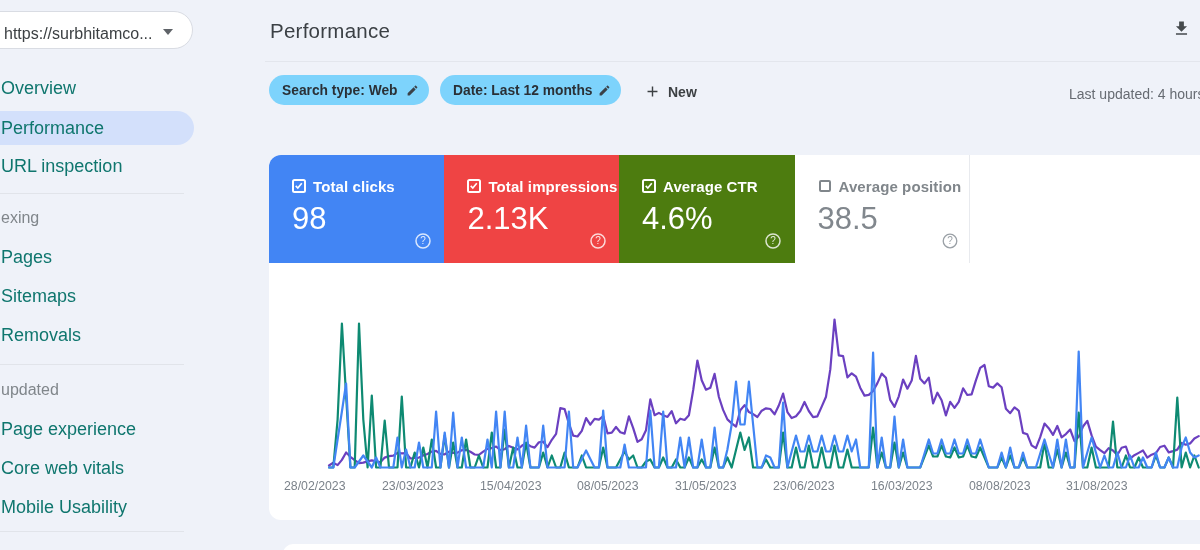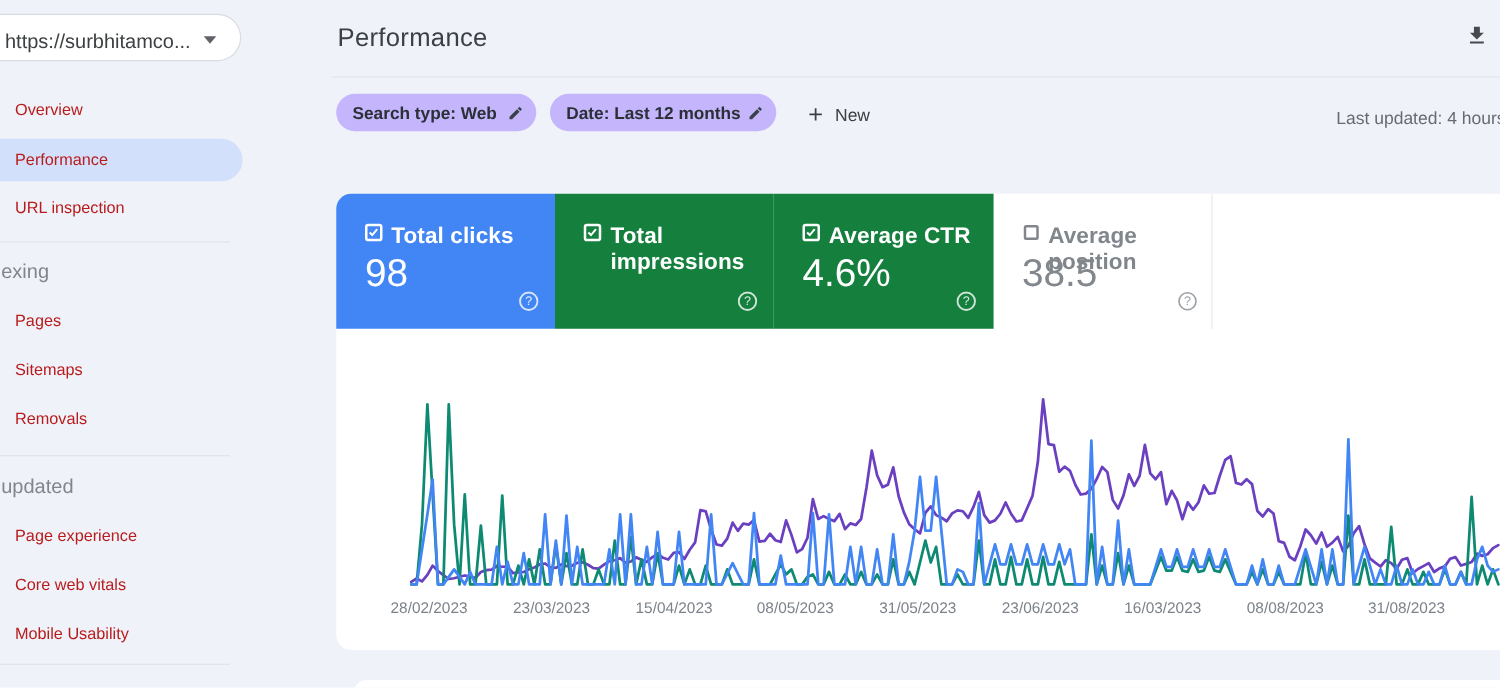--- a/index.html
+++ b/index.html
@@ -1,31 +1,31 @@
 <!DOCTYPE html>
 <html><head><meta charset="utf-8"><style>
   html,body{margin:0;padding:0}
   body{width:1200px;height:550px;overflow:hidden;position:relative;
        background:#eff2f9;font-family:"Liberation Sans",sans-serif;
        -webkit-font-smoothing:antialiased}
   .abs{position:absolute}
-  .nav{position:absolute;left:12px;font-size:13px;line-height:18px;color:#b91c1c}
+  .nav{position:absolute;left:1px;font-size:18px;line-height:18px;color:#0f766e}
   .navgray{position:absolute;left:1px;font-size:16px;line-height:16px;color:#80868b}
   .sep{position:absolute;left:0;width:184px;height:1px;background:#e1e4ea}
-  .chip{position:absolute;top:75px;height:30px;border-radius:15px;background:#c4b5fd;
+  .chip{position:absolute;top:75px;height:30px;border-radius:15px;background:#7dd3fc;
         display:flex;align-items:center;box-sizing:border-box;padding:0 10px 0 13px;
         font-size:13.8px;font-weight:bold;color:#2a3036}
   .tile{position:absolute;top:0;height:107.5px}
   .cb{position:absolute;left:23px;top:24px;width:9.5px;height:9.5px;border:2px solid #fff;
       border-radius:2.5px}
   .cb svg{display:block}
-  .tlabel{position:absolute;left:44px;top:23px;font-size:18px;font-weight:bold;color:#fff;letter-spacing:.1px}
+  .tlabel{position:absolute;left:44px;top:23px;font-size:15px;font-weight:bold;color:#fff;letter-spacing:.1px}
   .tnum{position:absolute;left:23px;top:47px;font-size:31px;line-height:34px;color:#fff}
   .help{position:absolute}
-  .xlab{position:absolute;top:479px;width:90px;text-align:right;font-size:12.3px;
+  .xlab{position:absolute;top:479px;width:90px;text-align:left;font-size:12.3px;
         color:#7b828a}
 </style></head>
 <body>
 
 <div class="abs" style="left:-40px;top:11px;width:233px;height:38px;background:#fff;
      border:1px solid #d9dce3;border-radius:19.5px;box-sizing:border-box"></div>
 <div class="abs" style="left:4px;top:25px;font-size:16px;color:#3c4043">https://surbhitamco...</div>
 <div class="abs" style="left:163px;top:29px;width:0;height:0;border-left:5.5px solid transparent;
      border-right:5.5px solid transparent;border-top:6.5px solid #5f6368"></div>
 
@@ -61,53 +61,54 @@
 </div>
 <div class="chip" style="left:440px;width:181px;justify-content:space-between">
   <span>Date: Last 12 months</span>
   <svg width="13" height="13" viewBox="0 0 24 24">
       <path fill="#3a4148" d="M3 17.25V21h3.75L17.81 9.94l-3.75-3.75L3 17.25zM20.71 7.04c.39-.39.39-1.02 0-1.41l-2.34-2.34c-.39-.39-1.02-.39-1.41 0l-1.83 1.83 3.75 3.75 1.83-1.83z"></path>
     </svg>
 </div>
 <svg class="abs" style="left:644px;top:83px" width="17" height="17" viewBox="0 0 24 24">
   <path fill="#3c4043" d="M19 13h-6v6h-2v-6H5v-2h6V5h2v6h6v2z"></path>
   </svg>
-<div class="abs" style="left:668px;top:84px;font-size:14px;font-weight:normal;color:#3c4043">New</div>
+<div class="abs" style="left:668px;top:84px;font-size:14px;font-weight:bold;color:#3c4043">New</div>
 <div class="abs" style="left:1069px;top:86px;font-size:14px;color:#666b72;white-space:nowrap">Last updated: 4 hours ago</div>
 
 <div class="abs" style="left:269px;top:155px;width:941px;height:364.5px;background:#fff;
      border-radius:12px 0 0 12px"></div>
 
 <div class="abs" style="left:269px;top:155px;width:941px;height:107.5px">
   <div class="tile" style="left:0;width:175.4px;background:#4285f4;border-radius:12px 0 0 0">
     <div class="cb">
         <svg width="9.5" height="9.5" viewBox="0 0 10 10">
       <polyline points="1.8,5.2 4.0,7.4 8.2,2.4" fill="none" stroke="#fff" stroke-width="1.7"></polyline>
         </svg>
       </div>
     <div class="tlabel">Total clicks</div>
     <div class="tnum">98</div>
     <svg class="help" style="left:146px;top:78px" width="16" height="16" viewBox="0 0 16 16">
       <circle cx="8" cy="8" r="7" fill="none" stroke="rgba(255,255,255,.8)" stroke-width="1.5"></circle>
       <text x="8" y="11.4" font-size="10" fill="rgba(255,255,255,.85)" text-anchor="middle" font-family="Liberation Sans">?</text>
       </svg>
   </div>
-  <div class="tile" style="left:175.4px;width:174.6px;background:#15803d">
+  <div class="tile" style="left:175.4px;width:174.6px;background:#ef4444">
     <div class="cb">
         <svg width="9.5" height="9.5" viewBox="0 0 10 10">
       <polyline points="1.8,5.2 4.0,7.4 8.2,2.4" fill="none" stroke="#fff" stroke-width="1.7"></polyline>
         </svg>
       </div>
     <div class="tlabel">Total impressions</div>
+    <div class="tnum">2.13K</div>
     <svg class="help" style="left:146px;top:78px" width="16" height="16" viewBox="0 0 16 16">
       <circle cx="8" cy="8" r="7" fill="none" stroke="rgba(255,255,255,.8)" stroke-width="1.5"></circle>
       <text x="8" y="11.4" font-size="10" fill="rgba(255,255,255,.85)" text-anchor="middle" font-family="Liberation Sans">?</text>
       </svg>
   </div>
-  <div class="tile" style="left:350px;width:175.5px;background:#15803d">
+  <div class="tile" style="left:350px;width:175.5px;background:#4d7c0f">
     <div class="cb">
         <svg width="9.5" height="9.5" viewBox="0 0 10 10">
       <polyline points="1.8,5.2 4.0,7.4 8.2,2.4" fill="none" stroke="#fff" stroke-width="1.7"></polyline>
         </svg>
       </div>
     <div class="tlabel">Average CTR</div>
     <div class="tnum">4.6%</div>
     <svg class="help" style="left:146px;top:78px" width="16" height="16" viewBox="0 0 16 16">
       <circle cx="8" cy="8" r="7" fill="none" stroke="rgba(255,255,255,.8)" stroke-width="1.5"></circle>
       <text x="8" y="11.4" font-size="10" fill="rgba(255,255,255,.85)" text-anchor="middle" font-family="Liberation Sans">?</text>

